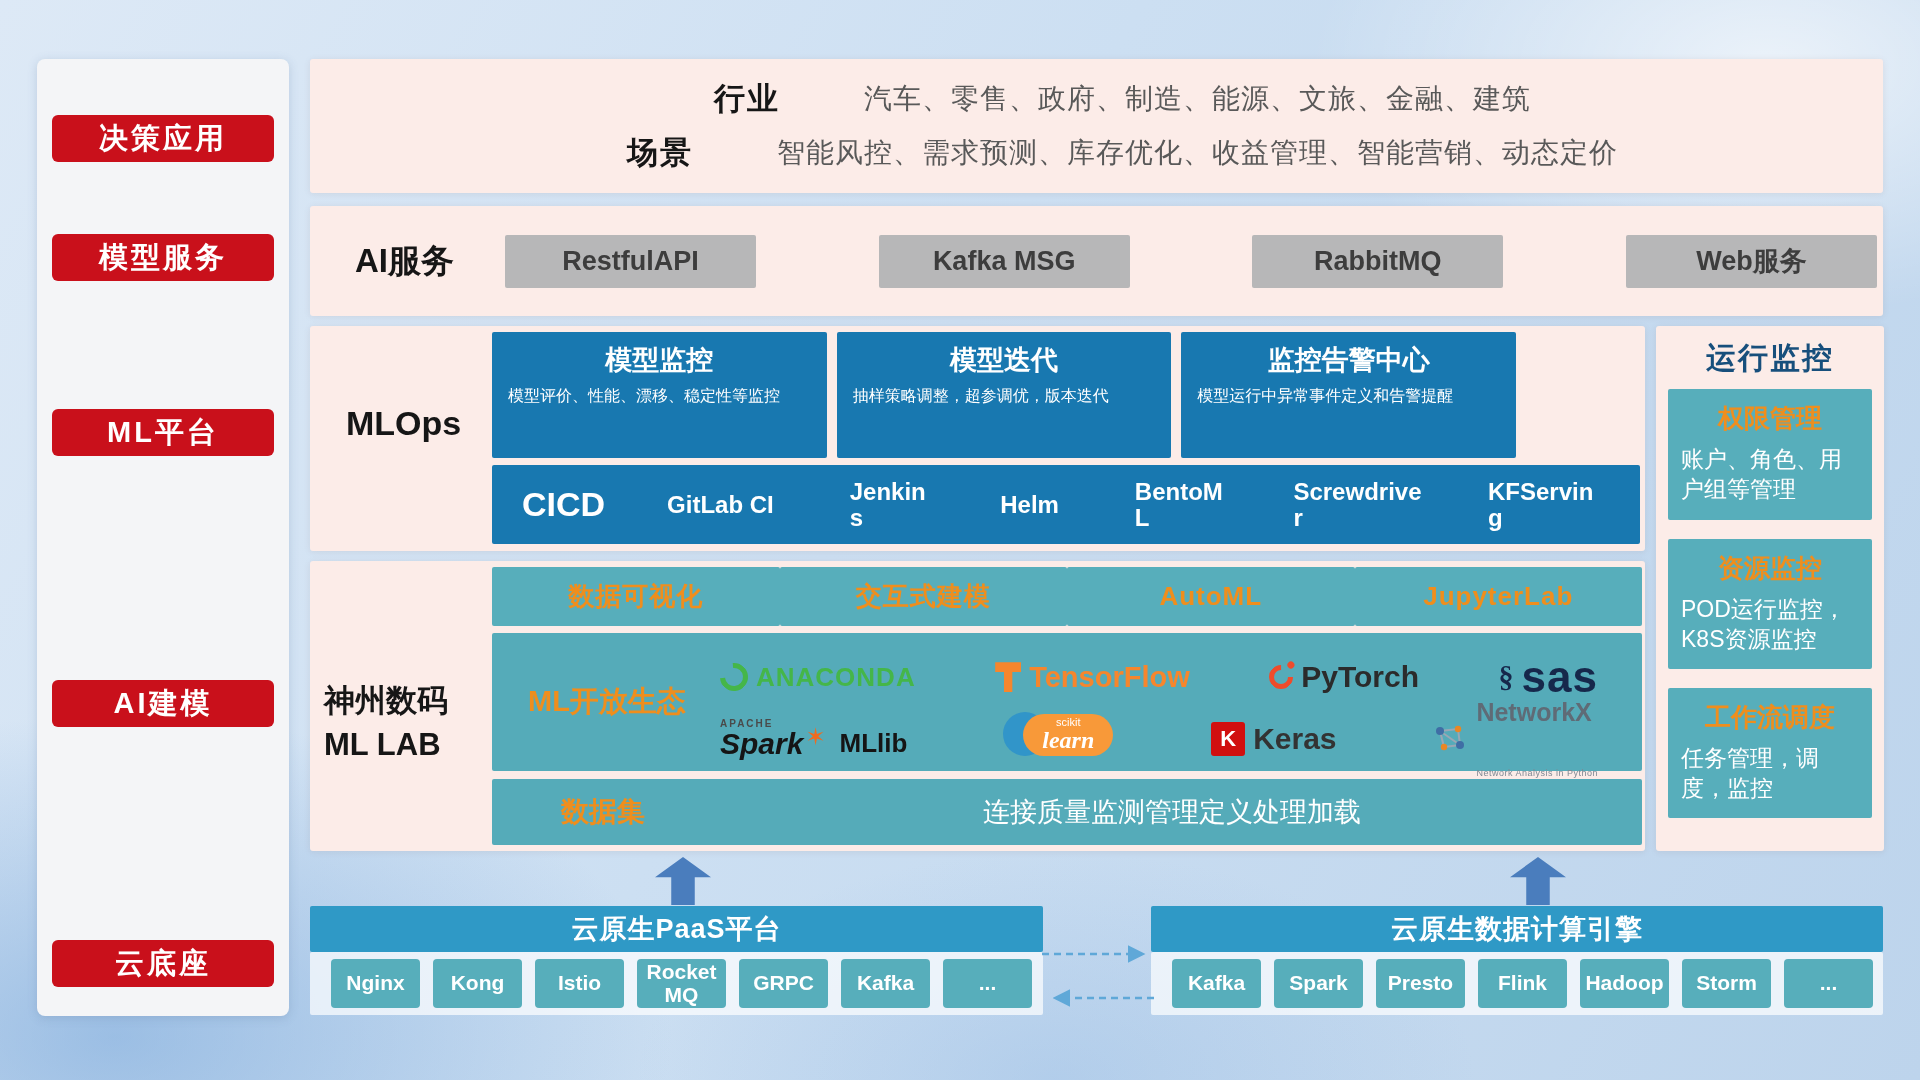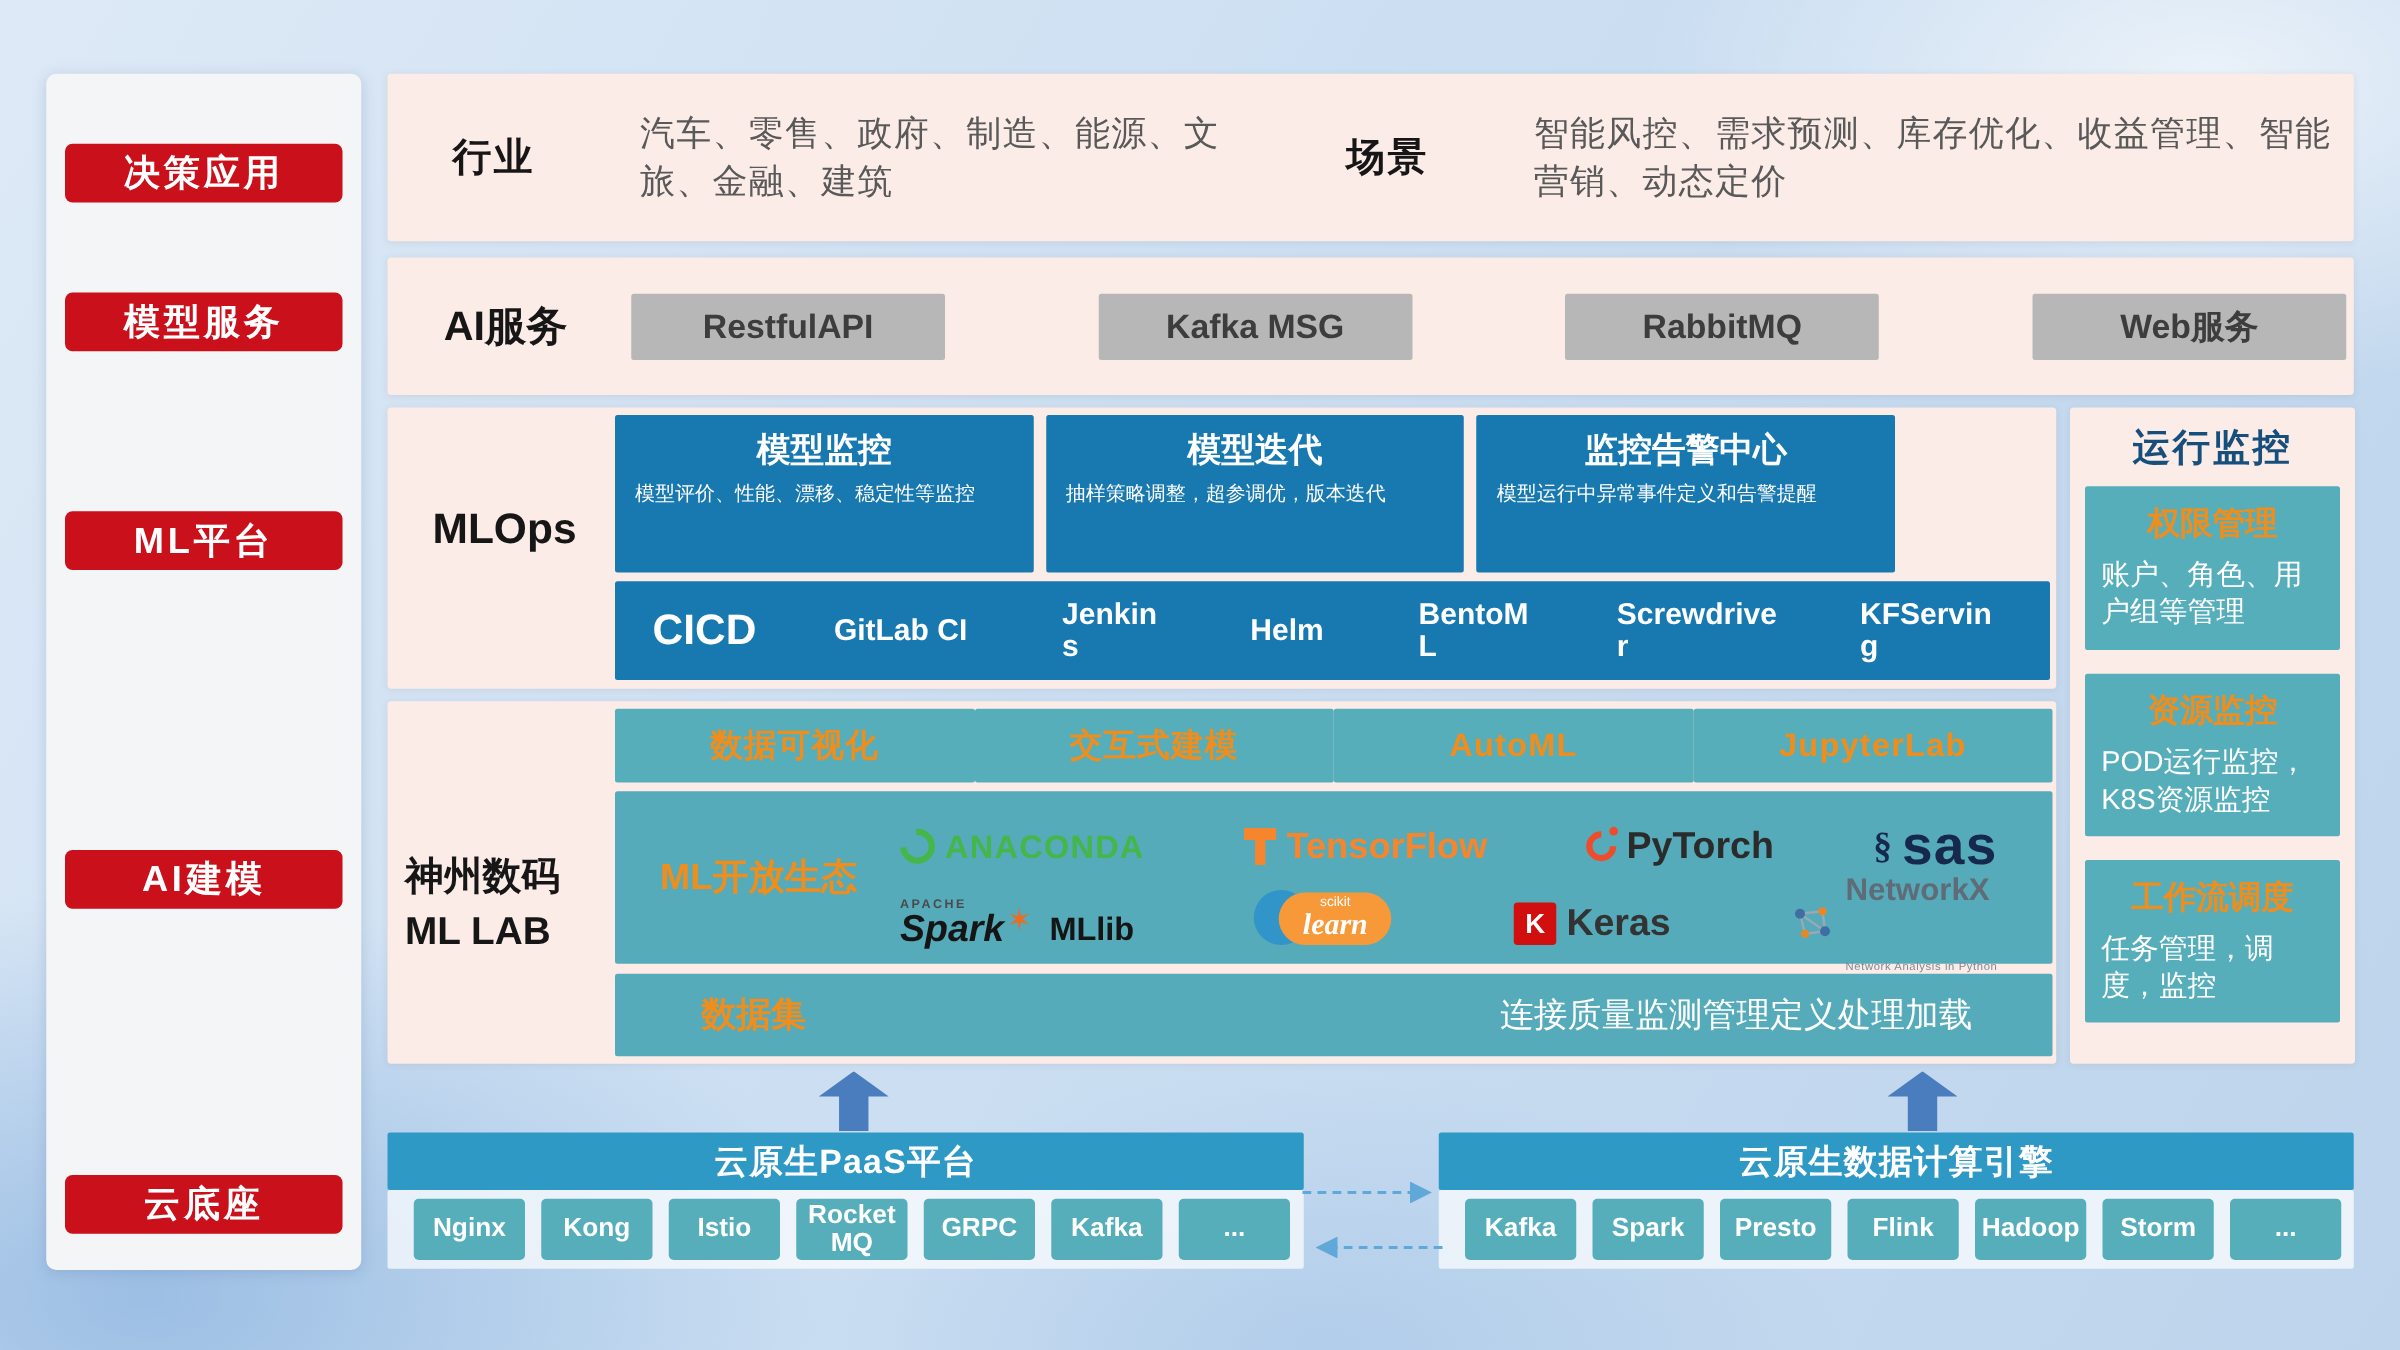--- a/index.html
+++ b/index.html
@@ -29,21 +29,21 @@
     background:#c9101b; color:#fff; border-radius:6px;
     display:flex; align-items:center; justify-content:center;
     font-size:29px; font-weight:700; letter-spacing:3px;
   }
 
   
   .panel { background:#fcece8; border-radius:3px; box-shadow:0 1px 6px rgba(120,100,100,.12); }
 
   
   .row1 { left:310px; top:59px; width:1573px; height:134px;
-          display:flex; flex-direction:row; justify-content:space-evenly; padding:8px 0;align-items:center; }
+          display:flex; flex-direction:column; justify-content:space-evenly; padding:8px 0;align-items:center; }
   .ind-row { display:flex; align-items:center; }
   .blk-label { width:150px; margin-left:52px; font-size:31px; font-weight:700; color:#161616; letter-spacing:2px; flex:none; }
   .gray-text { font-size:28px; color:#595959; letter-spacing:1px; }
 
   
   .row2 { left:310px; top:206px; width:1573px; height:110px; display:flex; align-items:center; }
   .svc-label { width:150px; margin-left:45px; font-size:33px; font-weight:700; color:#161616; flex:none; }
   .svc-btns { flex:1; display:flex; justify-content:space-between; margin-right:6px; }
   .gray-btn { width:251px; height:53px; background:#b7b7b8; color:#3d3d3d;
               display:flex; align-items:center; justify-content:center;
@@ -113,21 +113,21 @@
                display:flex; align-items:center; justify-content:center; font-size:22px; font-weight:800; }
   .keras-text { color:#333; font-size:30px; font-weight:700; }
 
   .nx-col { display:flex; flex-direction:column; line-height:1.05;gap:44px; }
   .nx-name { color:#5f6b76; font-size:25px; font-weight:700; }
   .nx-sub { color:#7d8893; font-size:9px; letter-spacing:.5px; }
 
   .dataset { position:absolute; left:182px; top:218px; width:1150px; height:66px; border-radius:2px;
              display:flex; align-items:center; background:#55abb9; }
   .ds-label { margin-left:36px; width:150px; text-align:center; font-size:28px; font-weight:700; color:#ef8e1d; flex:none; }
-  .ds-items { flex:1; display:flex; justify-content:flex-end; padding:0 64px 0 88px; }
+  .ds-items { flex:1; display:flex; justify-content:center; padding:0 64px 0 88px; }
   .ds-item { color:#fff; font-size:27px; font-weight:500; }
 
   
   .moncol { left:1656px; top:326px; width:228px; height:525px; }
   .mon-title { position:absolute; top:12px; width:100%; text-align:center;
                font-size:30px; font-weight:700; color:#174f7c; letter-spacing:2px; }
   .mon-card { position:absolute; left:12px; width:204px; background:#57aebb; border-radius:2px; padding:12px 13px; }
   .mon-card .t { text-align:center; color:#ef8e1d; font-size:26px; font-weight:700; margin-bottom:8px; }
   .mon-card .d { color:#fff; font-size:23px; line-height:1.32; }
   .mc1 { top:63px; height:131px; } .mc2 { top:213px; height:130px; } .mc3 { top:362px; height:130px; }

